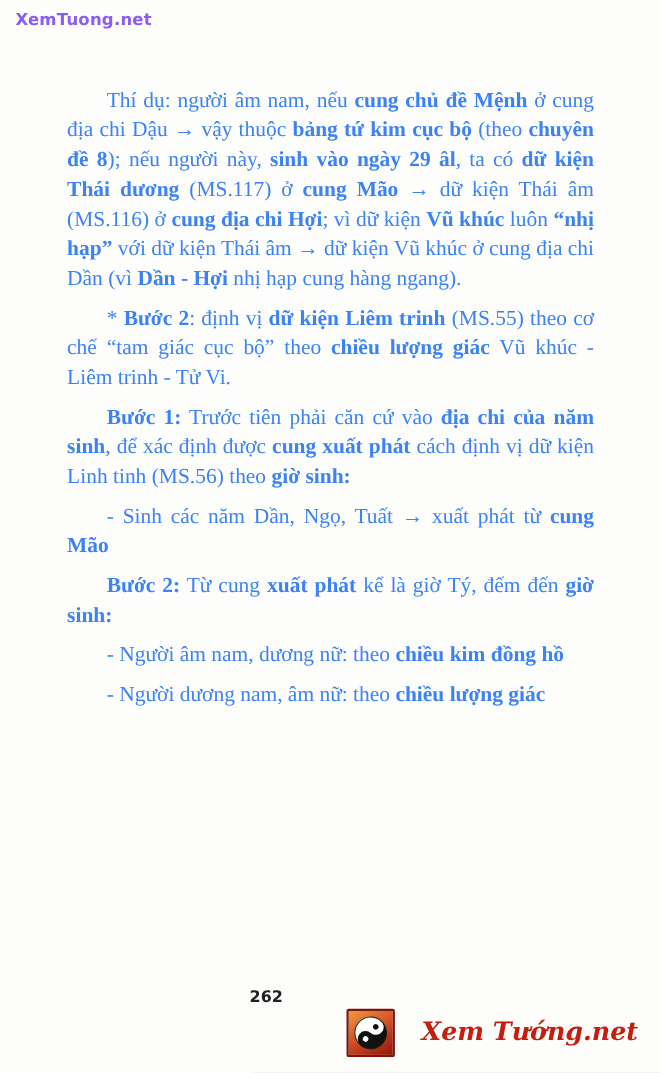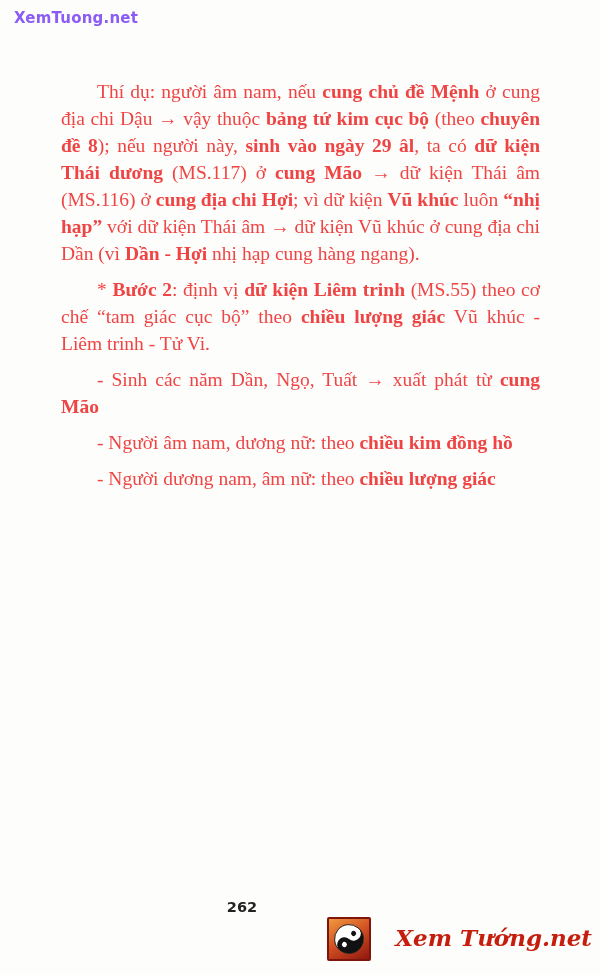--- a/index.html
+++ b/index.html
@@ -13,35 +13,35 @@
   }
   .watermark {
     position:absolute; top:9px; left:14px;
     font-family:"DejaVu Sans","Liberation Sans",sans-serif;
     font-size:15px; font-weight:700;
     letter-spacing:0.2px;
     color:#8b5cf6;
   }
   .body-text {
     position:absolute; top:78px; left:61px; width:479px;
-    color:#ef4444;
+    color:#3b82f6;
     font-size:19.5px; line-height:27px;
     text-align:justify;
   }
   .para { margin:0 0 9px 0; text-indent:36px; }
   .run.b { font-weight:bold; }
   .page-number {
     position:absolute; top:899px; left:0; width:484px;
     text-align:center;
     font-family:"DejaVu Sans","Liberation Sans",sans-serif;
     font-size:14.5px; font-weight:bold;
     color:#222;
   }
   .footer-logo {
-    position:absolute; top:917px; right:8px;
+    position:absolute; top:917px; right:20px;
     display:flex; align-items:center; gap:24px;
   }
   .logo-box {
     width:44px; height:44px; box-sizing:border-box;
     background:linear-gradient(150deg,#f09a3e 0%,#cf4d22 50%,#8f170d 100%);
     border:2px solid #7e150c;
     border-radius:2px;
     display:flex; align-items:center; justify-content:center;
     flex:0 0 auto;
   }
@@ -56,21 +56,23 @@
 </head>
 <body>
 
 <div class="page">
 
   <div class="watermark">XemTuong.net</div>
 
   <div class="body-text">
       <p class="para"><span class="run">Thí dụ: người âm nam, nếu </span><span class="run b">cung chủ đề Mệnh</span><span class="run"> ở cung địa chi Dậu → vậy thuộc </span><span class="run b">bảng tứ kim cục bộ</span><span class="run"> (theo </span><span class="run b">chuyên đề 8</span><span class="run">); nếu người này, </span><span class="run b">sinh vào ngày 29 âl</span><span class="run">, ta có </span><span class="run b">dữ kiện Thái dương</span><span class="run"> (MS.117) ở </span><span class="run b">cung Mão</span><span class="run"> → dữ kiện Thái âm (MS.116) ở </span><span class="run b">cung địa chi Hợi</span><span class="run">; vì dữ kiện </span><span class="run b">Vũ khúc</span><span class="run"> luôn </span><span class="run b">“nhị hạp”</span><span class="run"> với dữ kiện Thái âm → dữ kiện Vũ khúc ở cung địa chi Dần (vì </span><span class="run b">Dần - Hợi</span><span class="run"> nhị hạp cung hàng ngang).</span></p>
       <p class="para"><span class="run">* </span><span class="run b">Bước 2</span><span class="run">: định vị </span><span class="run b">dữ kiện Liêm trinh</span><span class="run"> (MS.55) theo cơ chế “tam giác cục bộ” theo </span><span class="run b">chiều lượng giác</span><span class="run"> Vũ khúc - Liêm trinh - Tử Vi.</span></p>
+      <p class="para"><span class="run b">Bước 1:</span><span class="run"> Trước tiên phải căn cứ vào </span><span class="run b">địa chi của năm sinh</span><span class="run">, để xác định được </span><span class="run b">cung xuất phát</span><span class="run"> cách định vị dữ kiện Linh tinh (MS.56) theo </span><span class="run b">giờ sinh:</span></p>
       <p class="para"><span class="run">- Sinh các năm Dần, Ngọ, Tuất → xuất phát từ </span><span class="run b">cung Mão</span></p>
+      <p class="para"><span class="run b">Bước 2:</span><span class="run"> Từ cung </span><span class="run b">xuất phát</span><span class="run"> kể là giờ Tý, đếm đến </span><span class="run b">giờ sinh:</span></p>
       <p class="para"><span class="run">- Người âm nam, dương nữ: theo </span><span class="run b">chiều kim đồng hồ</span></p>
       <p class="para"><span class="run">- Người dương nam, âm nữ: theo </span><span class="run b">chiều lượng giác</span></p>
     </div>
 
   <div class="page-number">262</div>
 
   <div class="footer-logo">
     <div class="logo-box">
       <span style="display:flex;">
         <svg width="36" height="36" viewBox="-20 -20 40 40" aria-hidden="true">

